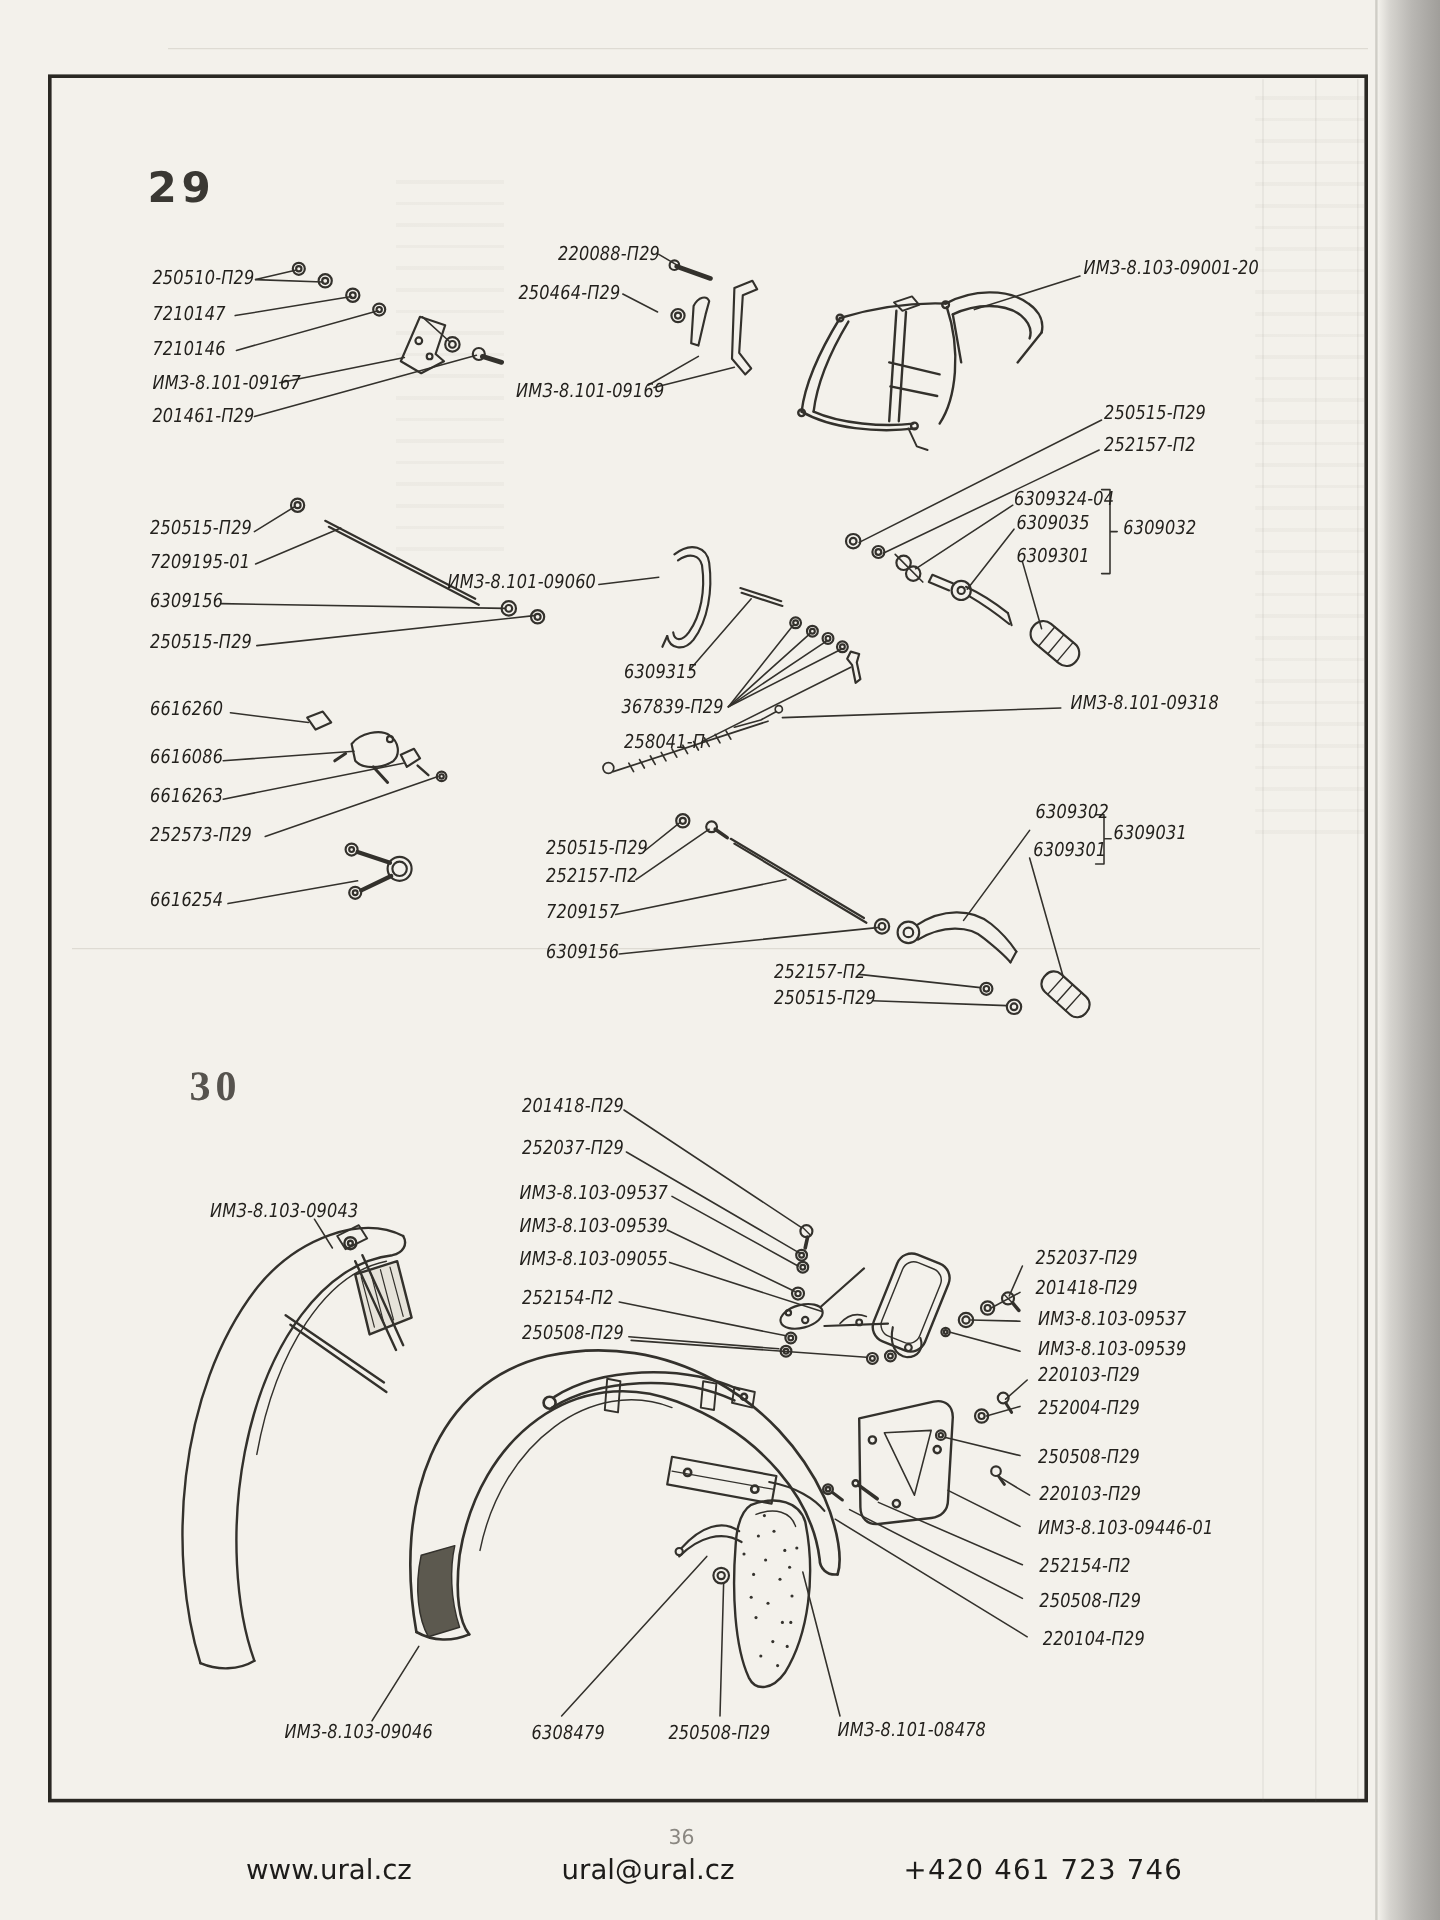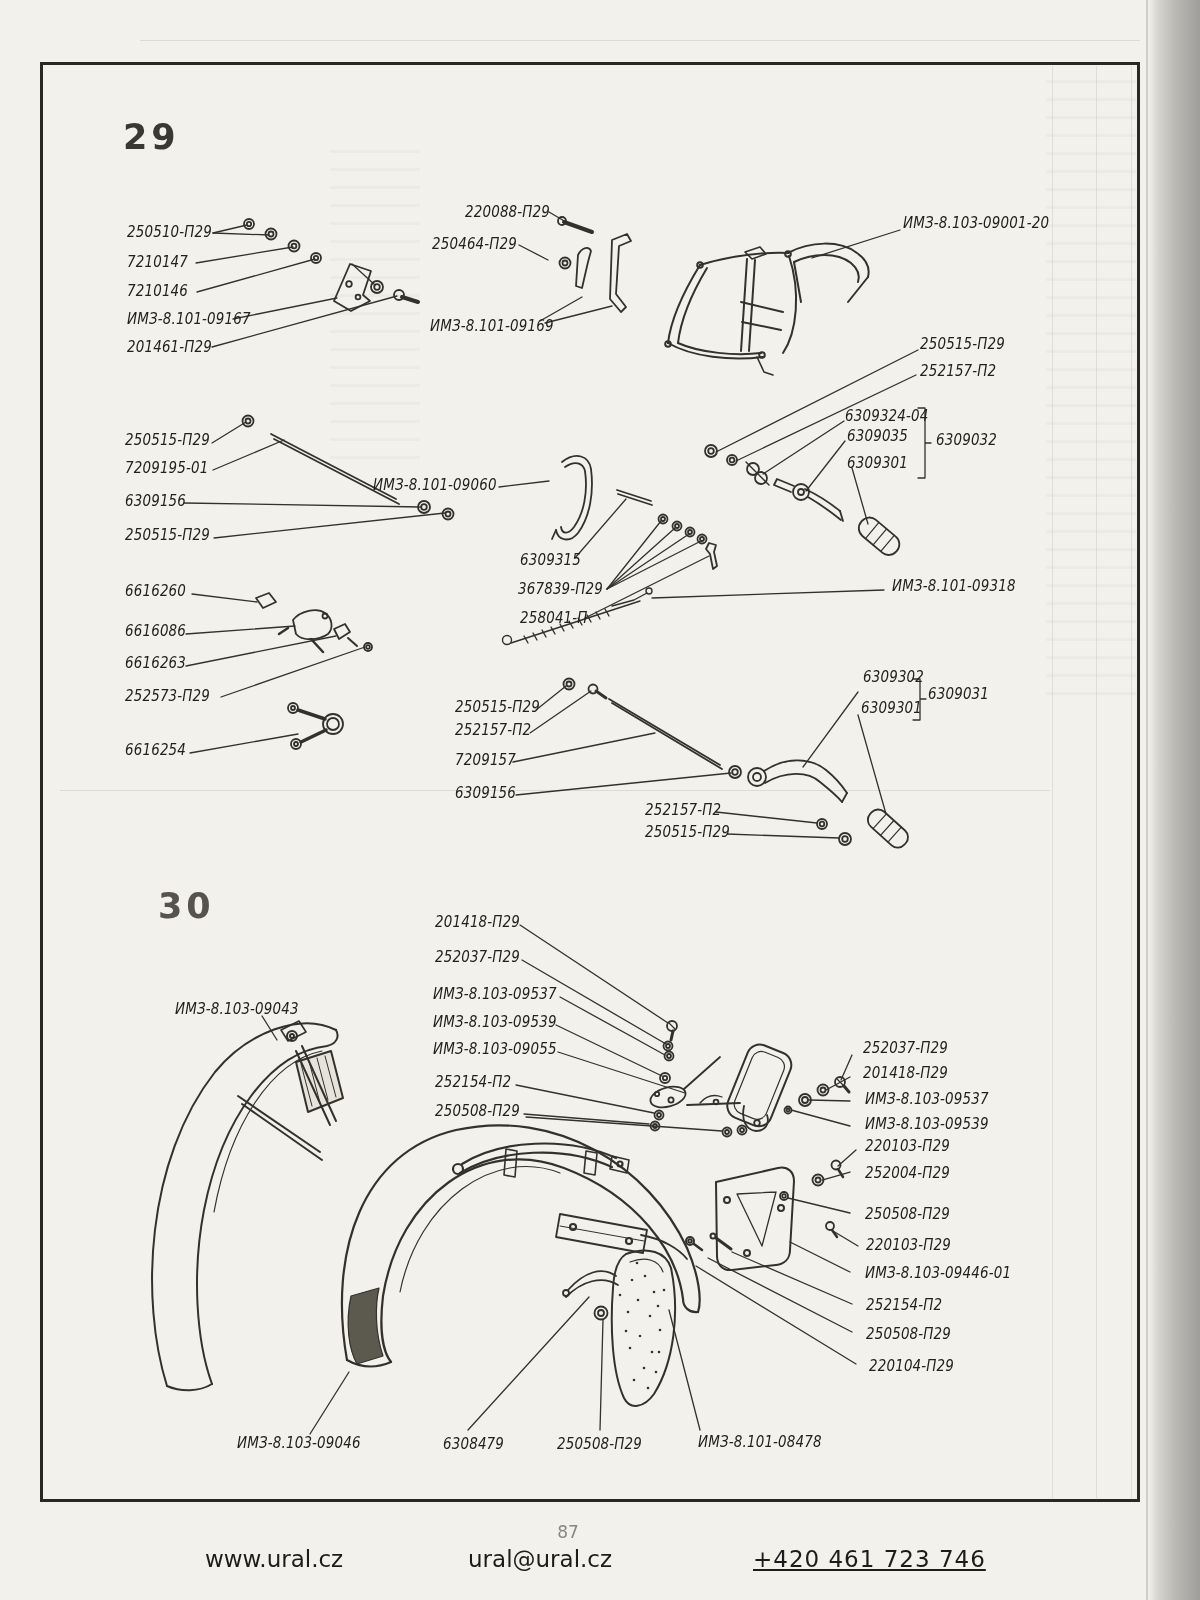--- a/index.html
+++ b/index.html
@@ -12,25 +12,25 @@
   .edge-line{position:absolute;right:52px;top:0;width:2px;height:1600px;background:rgba(140,137,130,.35);}
   .ghost-v{position:absolute;width:1px;background:rgba(110,104,90,.13);}
   .ghost-h{position:absolute;height:1px;background:rgba(110,104,90,.16);}
   .ghost-smudge{position:absolute;background:repeating-linear-gradient(180deg,
                 rgba(120,113,98,.05) 0 3px,rgba(120,113,98,0) 3px 18px);}
   .art{position:absolute;left:0;top:0;}
   .plabel{position:absolute;white-space:nowrap;font-style:italic;font-size:16px;line-height:20px;
           color:#23211d;letter-spacing:.2px;transform:scaleX(.84);transform-origin:0 50%;}
   .fig-num{position:absolute;font-weight:bold;font-size:35px;line-height:36px;
            letter-spacing:4px;color:#3a3833;}
-  .fig-num.soft{color:#56534e;}
+  .fig-num.soft{color:#56534e;font-family:Liberation Serif, serif;}
   .pagenum{position:absolute;left:538px;top:1522px;width:60px;text-align:center;
            font-size:17px;color:#8a8781;}
   .footer-text{position:absolute;top:1546px;font-size:23px;color:#1d1c1a;}
-  .f-web{left:205px;} .f-mail{left:468px;} .f-phone{left:753px;letter-spacing:1px;text-decoration:underline;}
+  .f-web{left:205px;} .f-mail{left:468px;} .f-phone{left:753px;letter-spacing:1px;}
 </style>
 </head>
 <body>
 
 <div class="sheet">
 
   <div class="page-border"></div>
   <div class="edge-line"></div>
   <div class="edge-strip"></div>
 
@@ -428,21 +428,21 @@
       <g>
         <path d="M568,1290 C584,1272 602,1266 616,1276"></path>
         <path d="M566,1297 C582,1281 602,1275 618,1285"></path>
         <circle cx="566" cy="1293" r="3"></circle>
         <circle cx="601" cy="1313" r="6.5"></circle>
           <circle cx="601" cy="1313" r="3"></circle>
       </g>
     </g>
   </svg>
 
-  <div class="fig-num" style="left:123px;top:119px;">29</div>
+  <div class="fig-num" style="left:123px;top:139px;">29</div>
   <div class="fig-num soft" style="left:158px;top:888px;">30</div>
 
   <div class="plabel" style="left:127px;top:222px;">250510-П29</div>
   <div class="plabel" style="left:127px;top:252px;">7210147</div>
   <div class="plabel" style="left:127px;top:281px;">7210146</div>
   <div class="plabel" style="left:127px;top:309px;">ИМЗ-8.101-09167</div>
   <div class="plabel" style="left:127px;top:337px;">201461-П29</div>
   <div class="plabel" style="left:465px;top:202px;">220088-П29</div>
   <div class="plabel" style="left:432px;top:234px;">250464-П29</div>
   <div class="plabel" style="left:430px;top:316px;">ИМЗ-8.101-09169</div>
@@ -495,18 +495,18 @@
   <div class="plabel" style="left:866px;top:1235px;">220103-П29</div>
   <div class="plabel" style="left:865px;top:1263px;">ИМЗ-8.103-09446-01</div>
   <div class="plabel" style="left:866px;top:1295px;">252154-П2</div>
   <div class="plabel" style="left:866px;top:1324px;">250508-П29</div>
   <div class="plabel" style="left:869px;top:1356px;">220104-П29</div>
   <div class="plabel" style="left:237px;top:1433px;">ИМЗ-8.103-09046</div>
   <div class="plabel" style="left:443px;top:1434px;">6308479</div>
   <div class="plabel" style="left:557px;top:1434px;">250508-П29</div>
   <div class="plabel" style="left:698px;top:1432px;">ИМЗ-8.101-08478</div>
 
-  <div class="pagenum">87</div>
+  <div class="pagenum">36</div>
   <div class="footer-text f-web">www.ural.cz</div>
   <div class="footer-text f-mail">ural@ural.cz</div>
   <div class="footer-text f-phone">+420 461 723 746</div>
 
 </div>
 
 </body></html>

